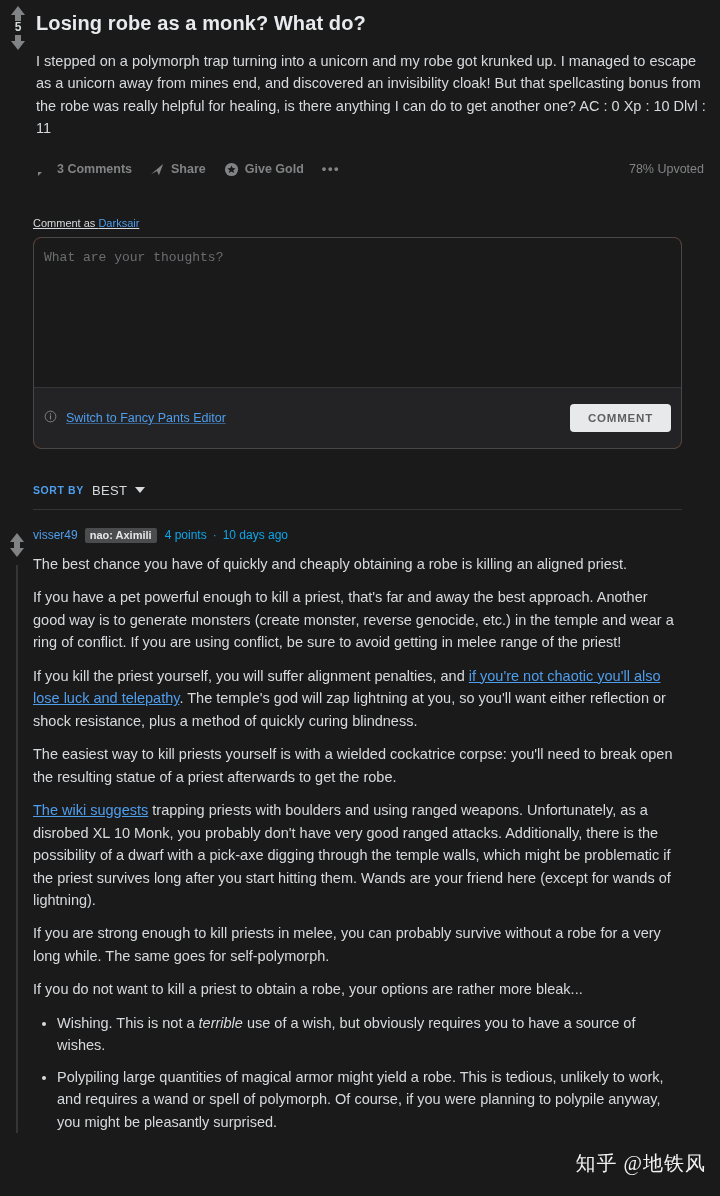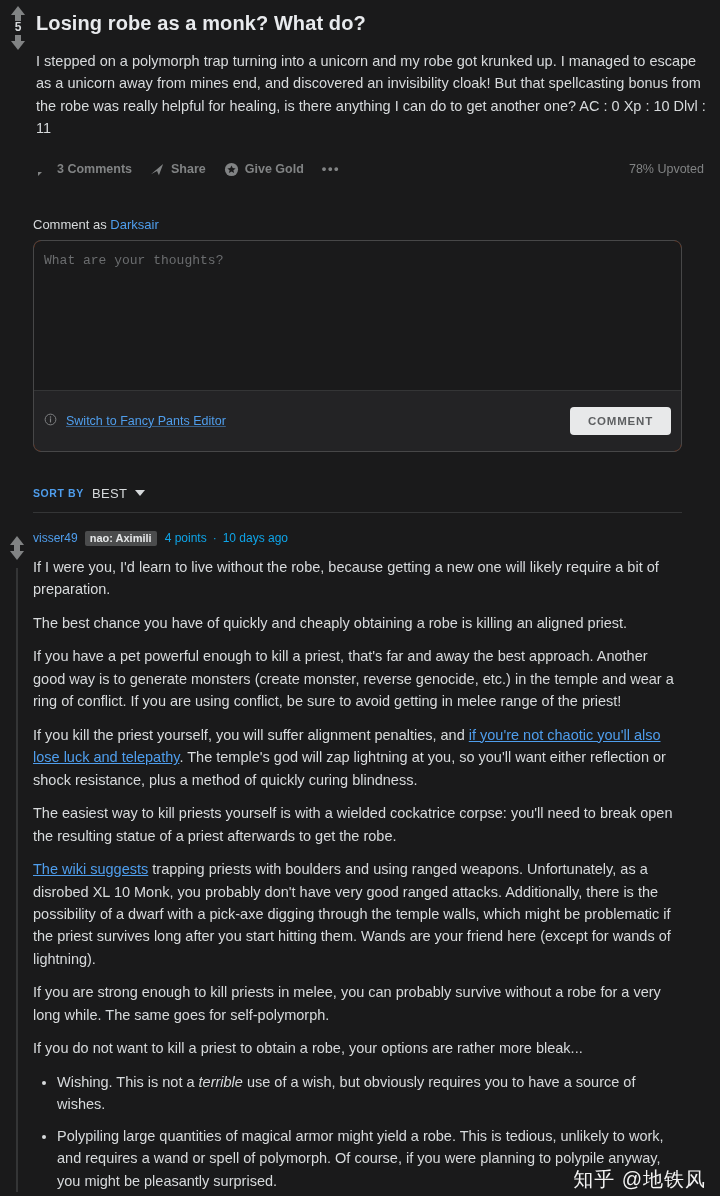--- a/index.html
+++ b/index.html
@@ -81,21 +81,21 @@
   }
   .ico-comment::after {
     content: ""; position: absolute; left: 2px; top: 10px;
     border-left: 4px solid #818384;
     border-bottom: 4px solid transparent;
   }
   .ico-share svg, .ico-gold svg, .ico-info svg { display: block; }
   .ico-dots { letter-spacing: 1.5px; font-size: 13px; line-height: 10px; color:#818384; }
 
   
-  .comment-as { font-size: 13px; color: #d7dadc; margin: 40px 4px 8px 33px; }
+  .comment-as { font-size: 11px; color: #d7dadc; margin: 40px 4px 8px 33px; text-decoration: underline; }
   .comment-as a { color: #4f9eed; text-decoration: none; }
 
   .editor {
     margin-left: 33px; margin-right: 38px;
     border: 1px solid #474748; border-radius: 8px;
     background: #c2410c; overflow: hidden;
   }
   .editor-area {
     height: 125px; padding: 12px 10px;
     font-family: "Liberation Mono", monospace;
@@ -156,23 +156,23 @@
   .c-body { font-size: 14.5px; line-height: 1.55; color: #d7dadc; }
   .c-body p { margin: 11px 0 0 0; }
   .c-body p:first-child { margin-top: 10px; }
   .c-body a { color: #4f9eed; text-decoration: underline; }
   .c-body em { font-style: italic; }
   .c-body ul { margin: 11px 0 0 0; padding-left: 24px; }
   .c-body li { margin-top: 9px; }
   .c-body li:first-child { margin-top: 0; }
 
   .watermark {
-    position: absolute; right: 14px; bottom: 3px;
+    position: absolute; right: 14px; bottom: 19px;
     font-size: 20px; color: #f2f2f2; letter-spacing: 1px;
-    font-family: Liberation Sans, sans-serif;
+    font-family: Liberation Serif, serif;
   }
 </style>
 </head>
 <body>
 
 <div class="page">
 
   <div class="post">
 
     <div class="vote-col">
@@ -254,21 +254,20 @@
     <div class="comment-main">
       <div class="comment-head">
         <span class="c-author">visser49</span>
         <span class="c-flair">nao: Aximili</span>
         <span class="c-points">4 points</span>
         <span class="c-dot">·</span>
         <span class="c-time">10 days ago</span>
       </div>
 
       <div class="c-body">
-        <p>If I were you, I'd learn to live without the robe, because getting a new one will likely require a bit of preparation.</p>
         <p>The best chance you have of quickly and cheaply obtaining a robe is killing an aligned priest.</p>
         <p>If you have a pet powerful enough to kill a priest, that's far and away the best approach. Another good way is to generate monsters (create monster, reverse genocide, etc.) in the temple and wear a ring of conflict. If you are using conflict, be sure to avoid getting in melee range of the priest!</p>
         <p><span>If you kill the priest yourself, you will suffer alignment penalties, and </span><a href="#">if you're not chaotic you'll also lose luck and telepathy</a><span>. The temple's god will zap lightning at you, so you'll want either reflection or shock resistance, plus a method of quickly curing blindness.</span></p>
         <p>The easiest way to kill priests yourself is with a wielded cockatrice corpse: you'll need to break open the resulting statue of a priest afterwards to get the robe.</p>
         <p><a href="#">The wiki suggests</a><span> trapping priests with boulders and using ranged weapons. Unfortunately, as a disrobed XL 10 Monk, you probably don't have very good ranged attacks. Additionally, there is the possibility of a dwarf with a pick-axe digging through the temple walls, which might be problematic if the priest survives long after you start hitting them. Wands are your friend here (except for wands of lightning).</span></p>
         <p>If you are strong enough to kill priests in melee, you can probably survive without a robe for a very long while. The same goes for self-polymorph.</p>
         <p>If you do not want to kill a priest to obtain a robe, your options are rather more bleak...</p>
         <ul>
           <li><span>Wishing. This is not a </span><em>terrible</em><span> use of a wish, but obviously requires you to have a source of wishes.</span></li>
           <li>Polypiling large quantities of magical armor might yield a robe. This is tedious, unlikely to work, and requires a wand or spell of polymorph. Of course, if you were planning to polypile anyway, you might be pleasantly surprised.</li>

